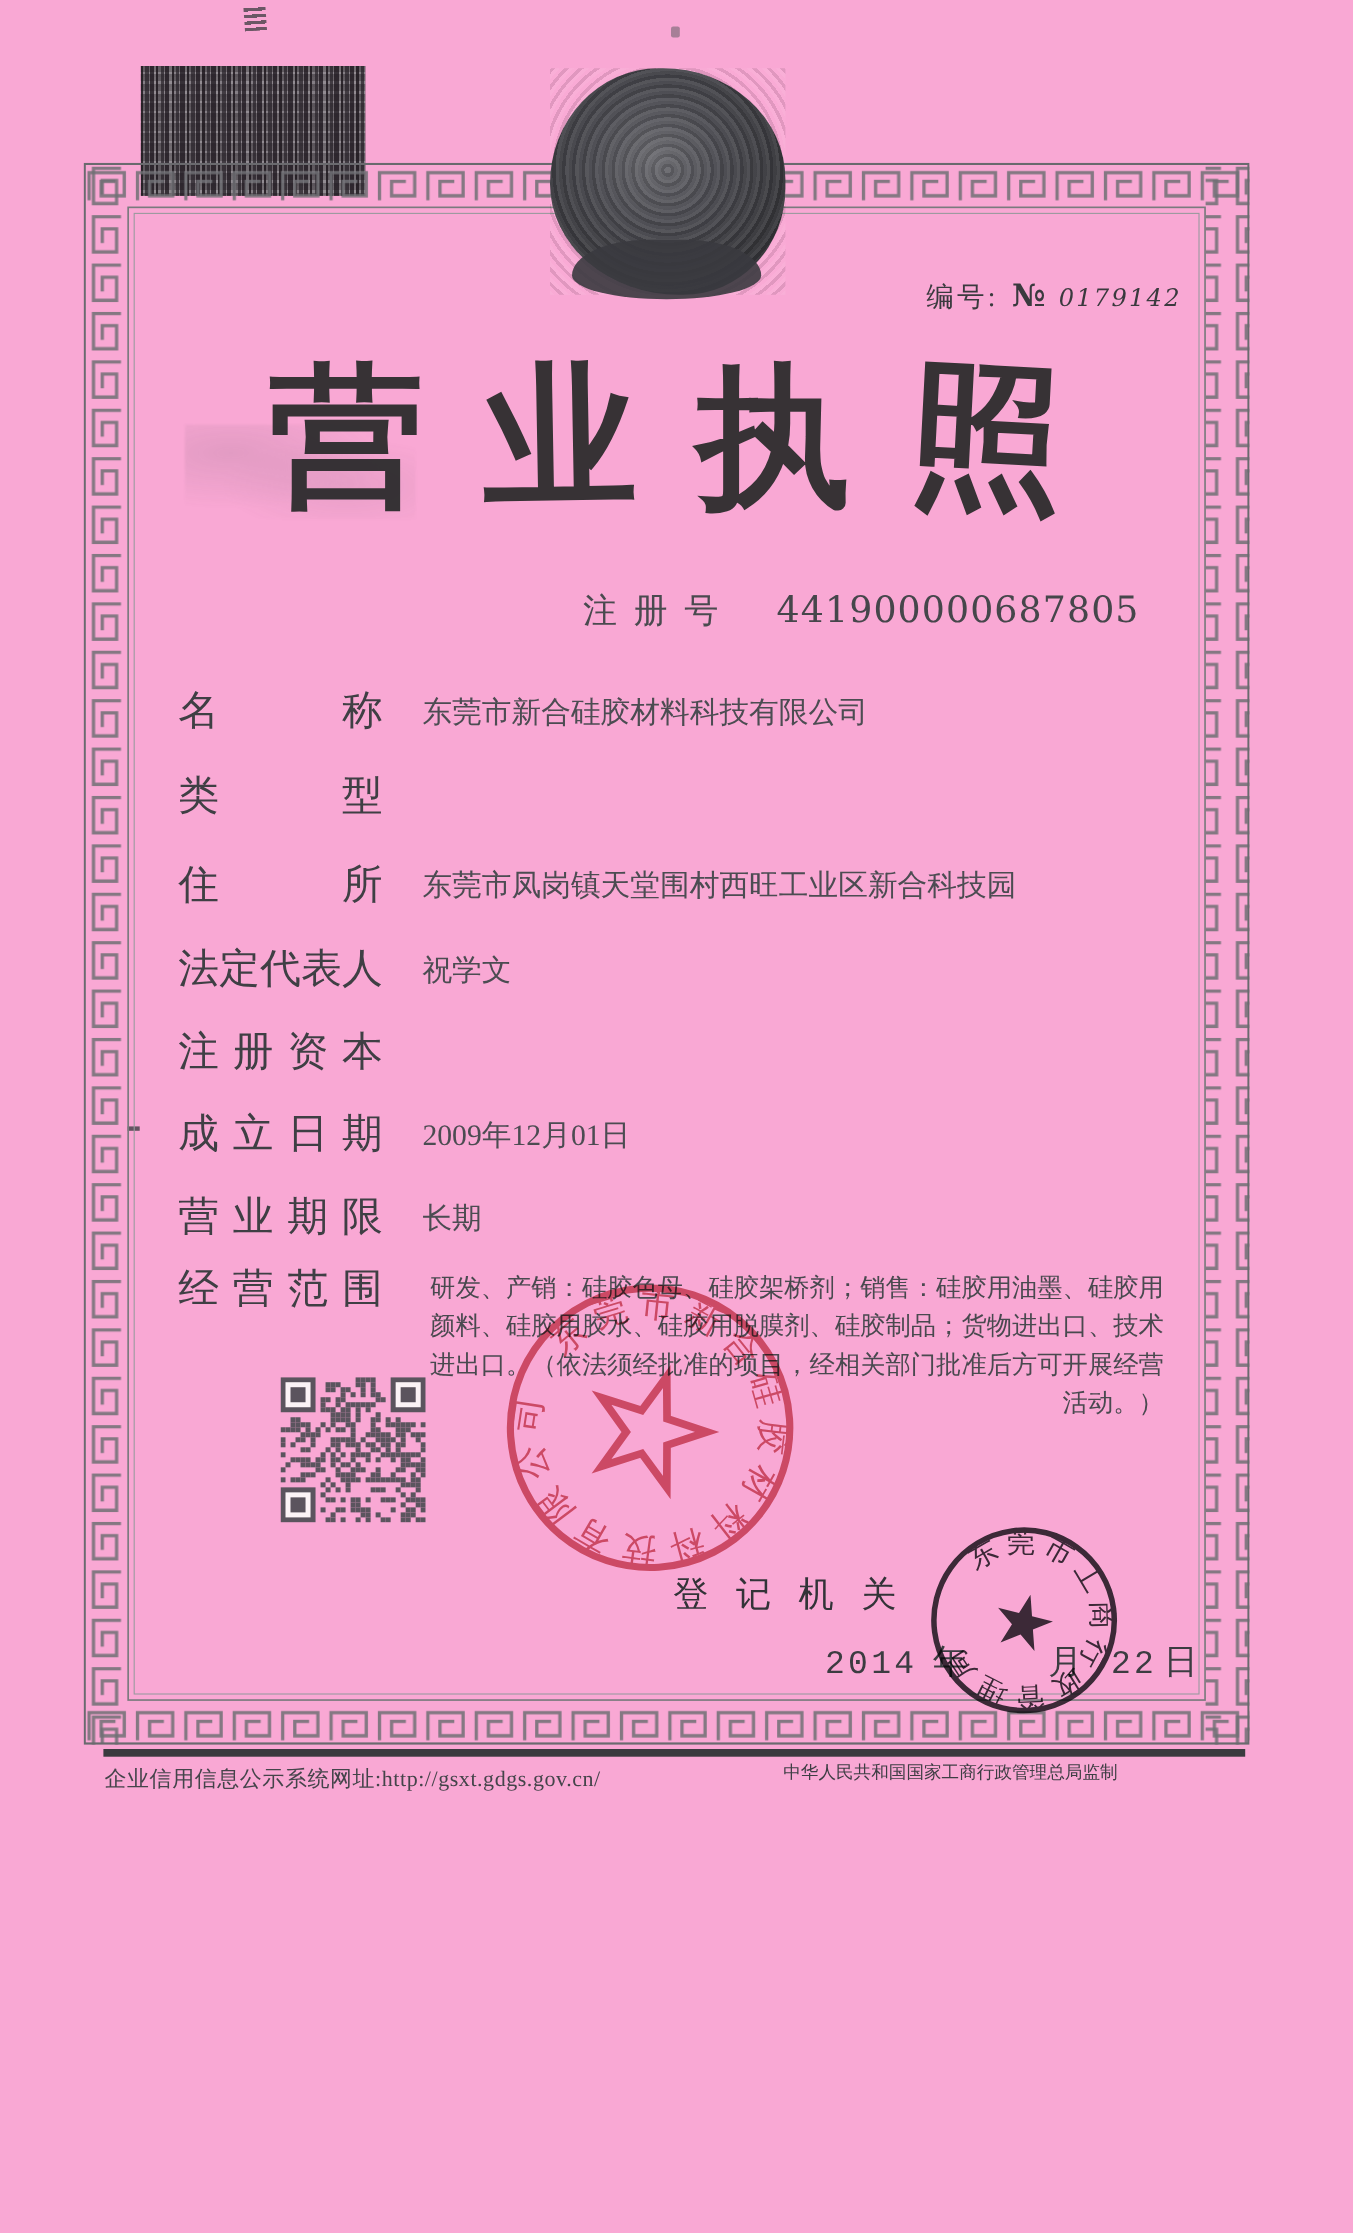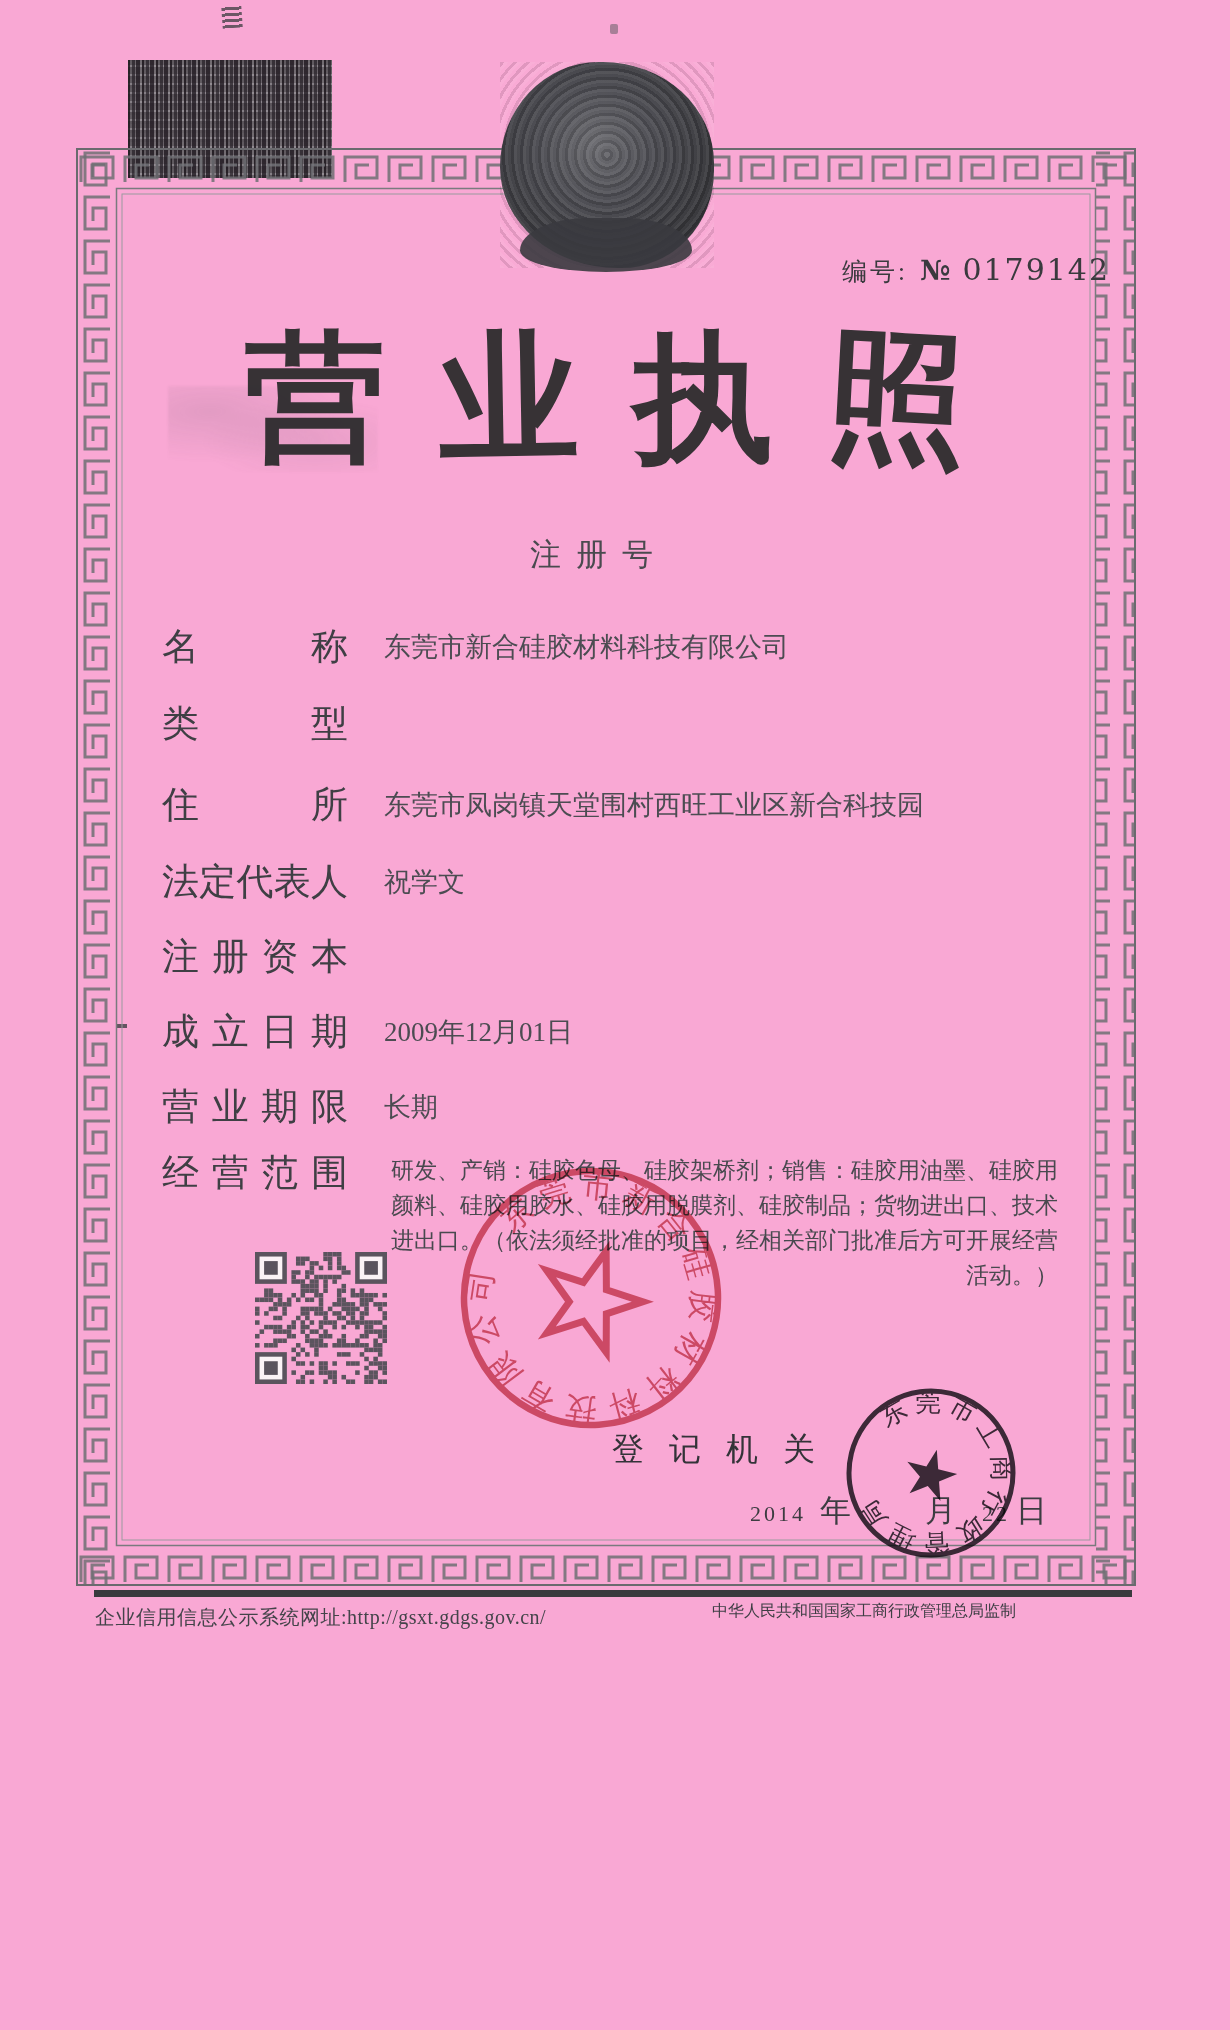--- a/index.html
+++ b/index.html
@@ -31,42 +31,42 @@
                radial-gradient(ellipse at 70% 65%, rgba(70,70,80,.09), transparent 55%);}
   .dash{position:absolute;left:116px;top:1024px;width:11px;height:4px;background:#3f3f44;opacity:.8;}
 
   
   .frame{position:absolute;left:76px;top:148px;z-index:1;}
 
   
   .serial{position:absolute;left:842px;top:252px;display:flex;align-items:baseline;gap:12px;z-index:4;color:#3a3a3e;}
   .serial .s-label{font-size:25px;letter-spacing:3px;}
   .serial .s-prefix{font-size:28px;font-weight:bold;font-family:"DejaVu Serif", serif;}
-  .serial .s-digits{font-size:30px;letter-spacing:2px;font-family:"DejaVu Serif", serif;}
+  .serial .s-digits{font-size:22px;letter-spacing:2px;font-family:"DejaVu Serif", serif;font-style:italic;}
 
   .title{position:absolute;left:96px;top:314px;width:1020px;display:flex;justify-content:center;gap:54px;
     font-family:"DejaVu Sans", sans-serif;font-weight:800;font-size:140px;line-height:1.2;color:#2b2b2c;opacity:.94;z-index:4;}
   .title span:nth-child(2){transform:rotate(-1deg);}
   .title span:nth-child(4){transform:rotate(3deg);}
 
   .regno{position:absolute;left:502px;top:534px;display:flex;align-items:baseline;z-index:4;}
   .regno-label{font-size:31px;letter-spacing:15px;color:#4a4a4f;margin-left:28px;}
   .regno-value{margin-left:38px;font-size:33px;letter-spacing:1px;color:#46464b;font-family:"DejaVu Serif", serif;}
 
   
   .field-row{position:absolute;left:162px;display:flex;align-items:center;z-index:4;}
   .flabel{width:186px;display:flex;justify-content:space-between;font-size:37px;color:#3f3f44;line-height:1.15;}
   .fvalue{margin-left:36px;font-size:27px;color:#4c4c52;width:700px;line-height:1.3;}
   .row-scope{align-items:flex-start;}
   .row-scope .fvalue{font-size:23px;line-height:1.52;width:674px;margin-top:2px;color:#49494f;text-align:right;}
 
   
   .registrar{position:absolute;left:612px;top:1428px;font-size:32px;letter-spacing:25px;color:#333338;z-index:4;}
   .dateline{position:absolute;left:750px;top:1490px;display:flex;align-items:baseline;font-size:31px;color:#3c3c41;z-index:4;}
-  .d-year,.d-day{font-family:Liberation Serif, serif;font-size:22px;letter-spacing:3px;}
+  .d-year,.d-day{font-family:Liberation Mono, monospace;font-size:30px;letter-spacing:3px;}
   .d-y-unit{margin-left:14px;}
   .d-m-unit{margin-left:74px;}
   .d-day{margin-left:26px;}
   .d-d-unit{margin-left:6px;}
 
   
   .qr{position:absolute;left:255px;top:1252px;z-index:5;}
   .company-seal{position:absolute;left:455px;top:1162px;z-index:6;mix-blend-mode:multiply;opacity:.85;}
   .registrar-seal{position:absolute;left:842px;top:1384px;z-index:7;mix-blend-mode:multiply;opacity:.88;}
 
@@ -117,20 +117,21 @@
 
   <div class="title">
     <span>营</span>
     <span>业</span>
     <span>执</span>
     <span>照</span>
   </div>
 
   <div class="regno">
     <span class="regno-label">注册号</span>
+    <span class="regno-value">441900000687805</span>
   </div>
 
   <div id="fields">
       <div class="field-row" style="top: 626px;">
       <div class="flabel">
           <span>名</span>
           <span>称</span>
         </div>
       <div class="fvalue">东莞市新合硅胶材料科技有限公司</div>
     </div>

